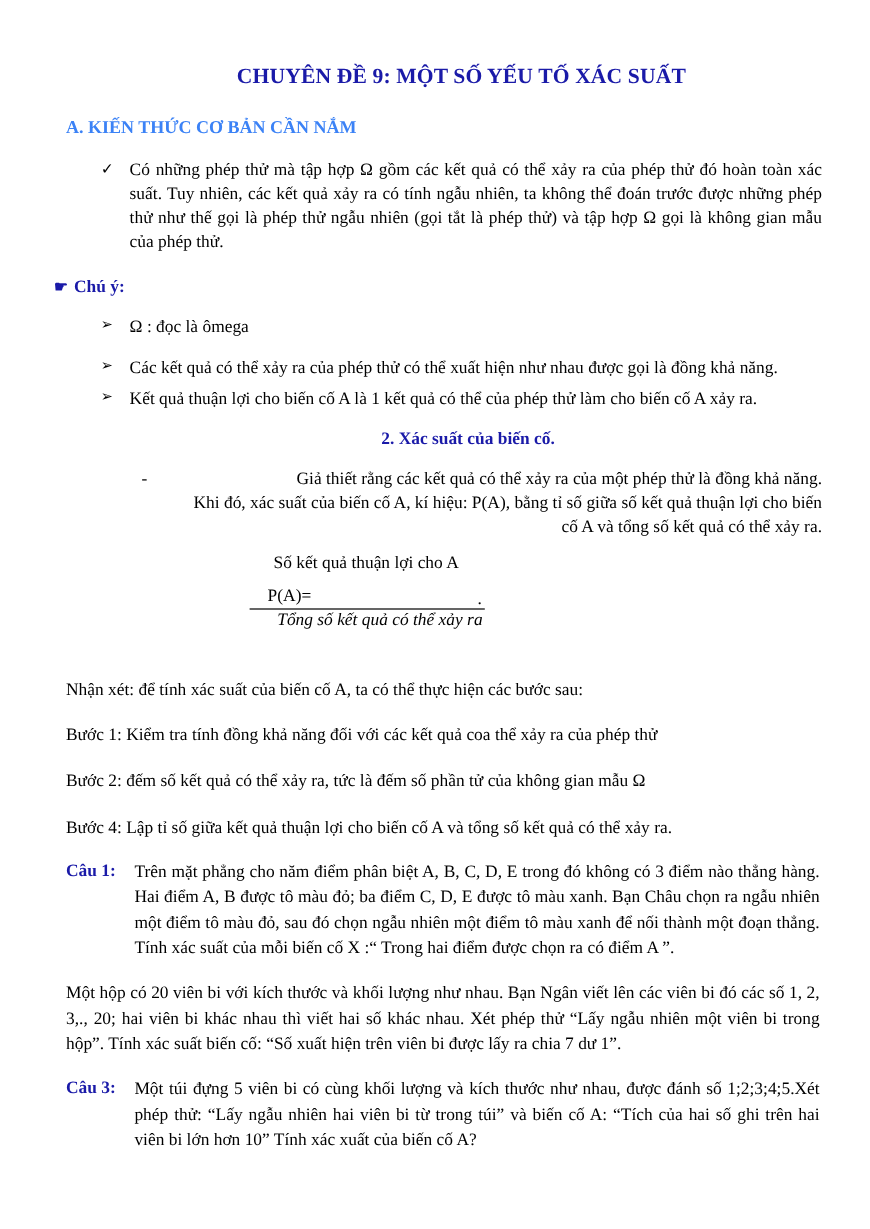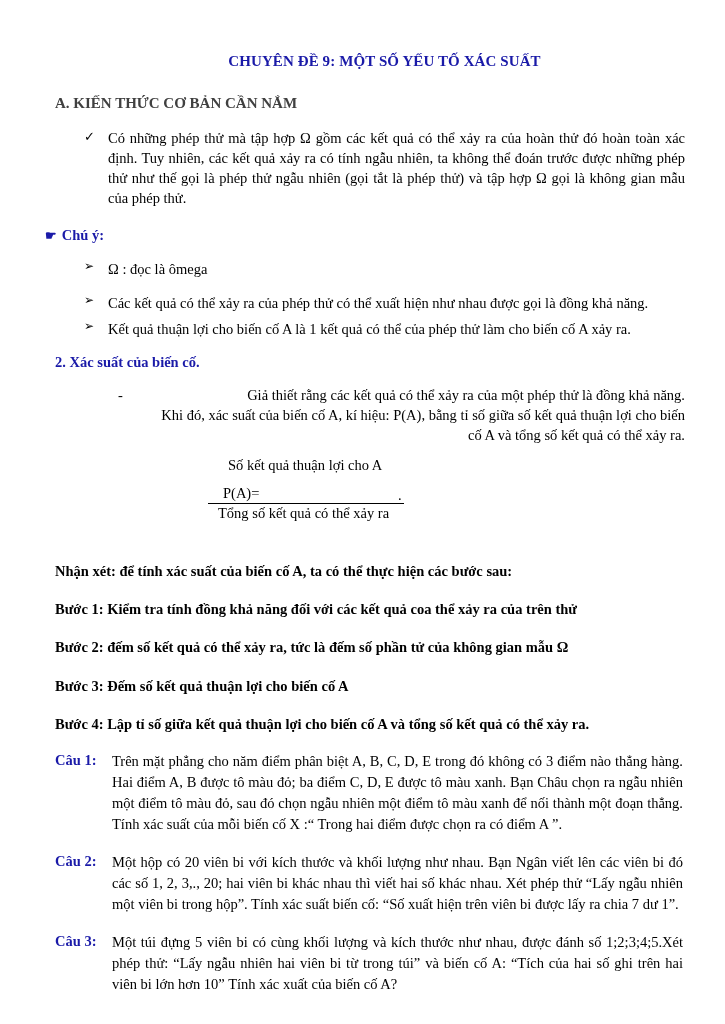--- a/index.html
+++ b/index.html
@@ -23,38 +23,38 @@
     height: 1024px;
     padding: 0;
     box-sizing: border-box;
   }
 
   
   .doc-title {
     text-align: center;
     font-weight: bold;
     color: #1a1aa8;
-    font-size: 15px;
+    font-size: 18px;
     letter-spacing: .1px;
     margin: 52px 0 4px 0;
     padding-left: 44px;
   }
   .sec-head {
     font-weight: bold;
-    color: #404040;
+    color: #3b82f6;
     font-size: 15px;
     margin: 22px 0 0 55px;
   }
   .sub-head {
     font-weight: bold;
     color: #1a1aa8;
     font-size: 14.5px;
     margin: 19px 0 0 55px;
   }
-  .sub-head.tight { margin-top: 14px; }
+  .sub-head.tight { margin-top: 14px; text-align: center; }
 
   
   .bullet-row {
     display: flex;
     margin-left: 84px;
     margin-top: 14px;
     margin-right: 40px;
   }
   .bullet-row.narrow { margin-top: 6px; }
   .bullet-mark {
@@ -116,34 +116,34 @@
   }
   .frac-bar {
     position: absolute;
     left: 208px;
     top: 47px;
     width: 196px;
     border-bottom: 1.2px solid #000;
   }
   .frac-den {
     position: absolute;
-    left: 218px;
+    left: 231px;
     top: 48px;
     white-space: nowrap;
+    font-style: italic;
   }
   .frac-dot {
     position: absolute;
     left: 398px;
     top: 30px;
   }
 
   
   .para {
     margin: 19px 50px 0 55px;
-    font-weight: bold;
   }
   .para.first { margin-top: 36px; }
 
   
   .q-row {
     display: flex;
     margin: 17px 42px 0 55px;
   }
   .q-label {
     flex: 0 0 auto;
@@ -163,21 +163,21 @@
 
 <div class="page">
 
   <div class="doc-title">CHUYÊN ĐỀ 9: MỘT SỐ YẾU TỐ XÁC SUẤT</div>
 
   <div class="sec-head">A. KIẾN THỨC CƠ BẢN CẦN NẮM</div>
 
 
   <div class="bullet-row">
     <span class="bullet-mark chk">✓</span>
-    <span class="bullet-text">Có những phép thử mà tập hợp Ω gồm các kết quả có thể xảy ra của hoàn thử đó hoàn toàn xác định. Tuy nhiên, các kết quả xảy ra có tính ngẫu nhiên, ta không thể đoán trước được những phép thử như thế gọi là phép thử ngẫu nhiên (gọi tắt là phép thử) và tập hợp Ω gọi là không gian mẫu của phép thử.</span>
+    <span class="bullet-text">Có những phép thử mà tập hợp Ω gồm các kết quả có thể xảy ra của phép thử đó hoàn toàn xác suất. Tuy nhiên, các kết quả xảy ra có tính ngẫu nhiên, ta không thể đoán trước được những phép thử như thế gọi là phép thử ngẫu nhiên (gọi tắt là phép thử) và tập hợp Ω gọi là không gian mẫu của phép thử.</span>
   </div>
 
   <div class="note-head">
     <span class="hand">☛</span>
     <span>Chú ý:</span>
   </div>
 
   <div class="bullet-row">
     <span class="bullet-mark arw">➢</span>
     <span class="bullet-text">Ω : đọc là ômega</span>
@@ -204,33 +204,31 @@
 
   <div class="formula">
     <span class="frac-num">Số kết quả thuận lợi cho A</span>
     <span class="frac-pa">P(A)=</span>
     <span class="frac-bar"></span>
     <span class="frac-dot">.</span>
     <span class="frac-den">Tổng số kết quả có thể xảy ra</span>
   </div>
 
   <div class="para first">Nhận xét: để tính xác suất của biến cố A, ta có thể thực hiện các bước sau:</div>
-  <div class="para">Bước 1: Kiểm tra tính đồng khả năng đối với các kết quả coa thể xảy ra của trên thử</div>
+  <div class="para">Bước 1: Kiểm tra tính đồng khả năng đối với các kết quả coa thể xảy ra của phép thử</div>
   <div class="para">Bước 2: đếm số kết quả có thể xảy ra, tức là đếm số phần tử của không gian mẫu Ω</div>
-  <div class="para">Bước 3: Đếm số kết quả thuận lợi cho biến cố A</div>
   <div class="para">Bước 4: Lập tỉ số giữa kết quả thuận lợi cho biến cố A và tổng số kết quả có thể xảy ra.</div>
 
 
   <div class="q-row">
     <span class="q-label">Câu 1:</span>
     <span class="q-body">Trên mặt phẳng cho năm điểm phân biệt  A, B, C, D, E  trong đó không có 3 điểm nào thẳng hàng. Hai điểm  A, B  được tô màu đỏ; ba điểm  C, D, E  được tô màu xanh. Bạn Châu chọn ra ngẫu nhiên một điểm tô màu đỏ, sau đó chọn ngẫu nhiên một điểm tô màu xanh để nối thành một đoạn thẳng. Tính xác suất của mỗi biến cố  X :“ Trong hai điểm được chọn ra có điểm  A ”.</span>
   </div>
 
   <div class="q-row">
-    <span class="q-label">Câu 2:</span>
     <span class="q-body">Một hộp có 20 viên bi với kích thước và khối lượng như nhau. Bạn Ngân viết lên các viên bi đó các số 1, 2, 3,., 20; hai viên bi khác nhau thì viết hai số khác nhau. Xét phép thử “Lấy ngẫu nhiên một viên bi trong hộp”. Tính xác suất biến cố: “Số xuất hiện trên viên bi được lấy ra chia 7 dư 1”.</span>
   </div>
 
   <div class="q-row">
     <span class="q-label">Câu 3:</span>
     <span class="q-body">Một túi đựng 5 viên bi có cùng khối lượng và kích thước như nhau, được đánh số 1;2;3;4;5.Xét phép thử: “Lấy ngẫu nhiên hai viên bi từ trong túi” và biến cố A: “Tích của hai số ghi trên hai viên bi lớn hơn 10” Tính xác xuất của biến cố A?</span>
   </div>
 
 </div>
 

